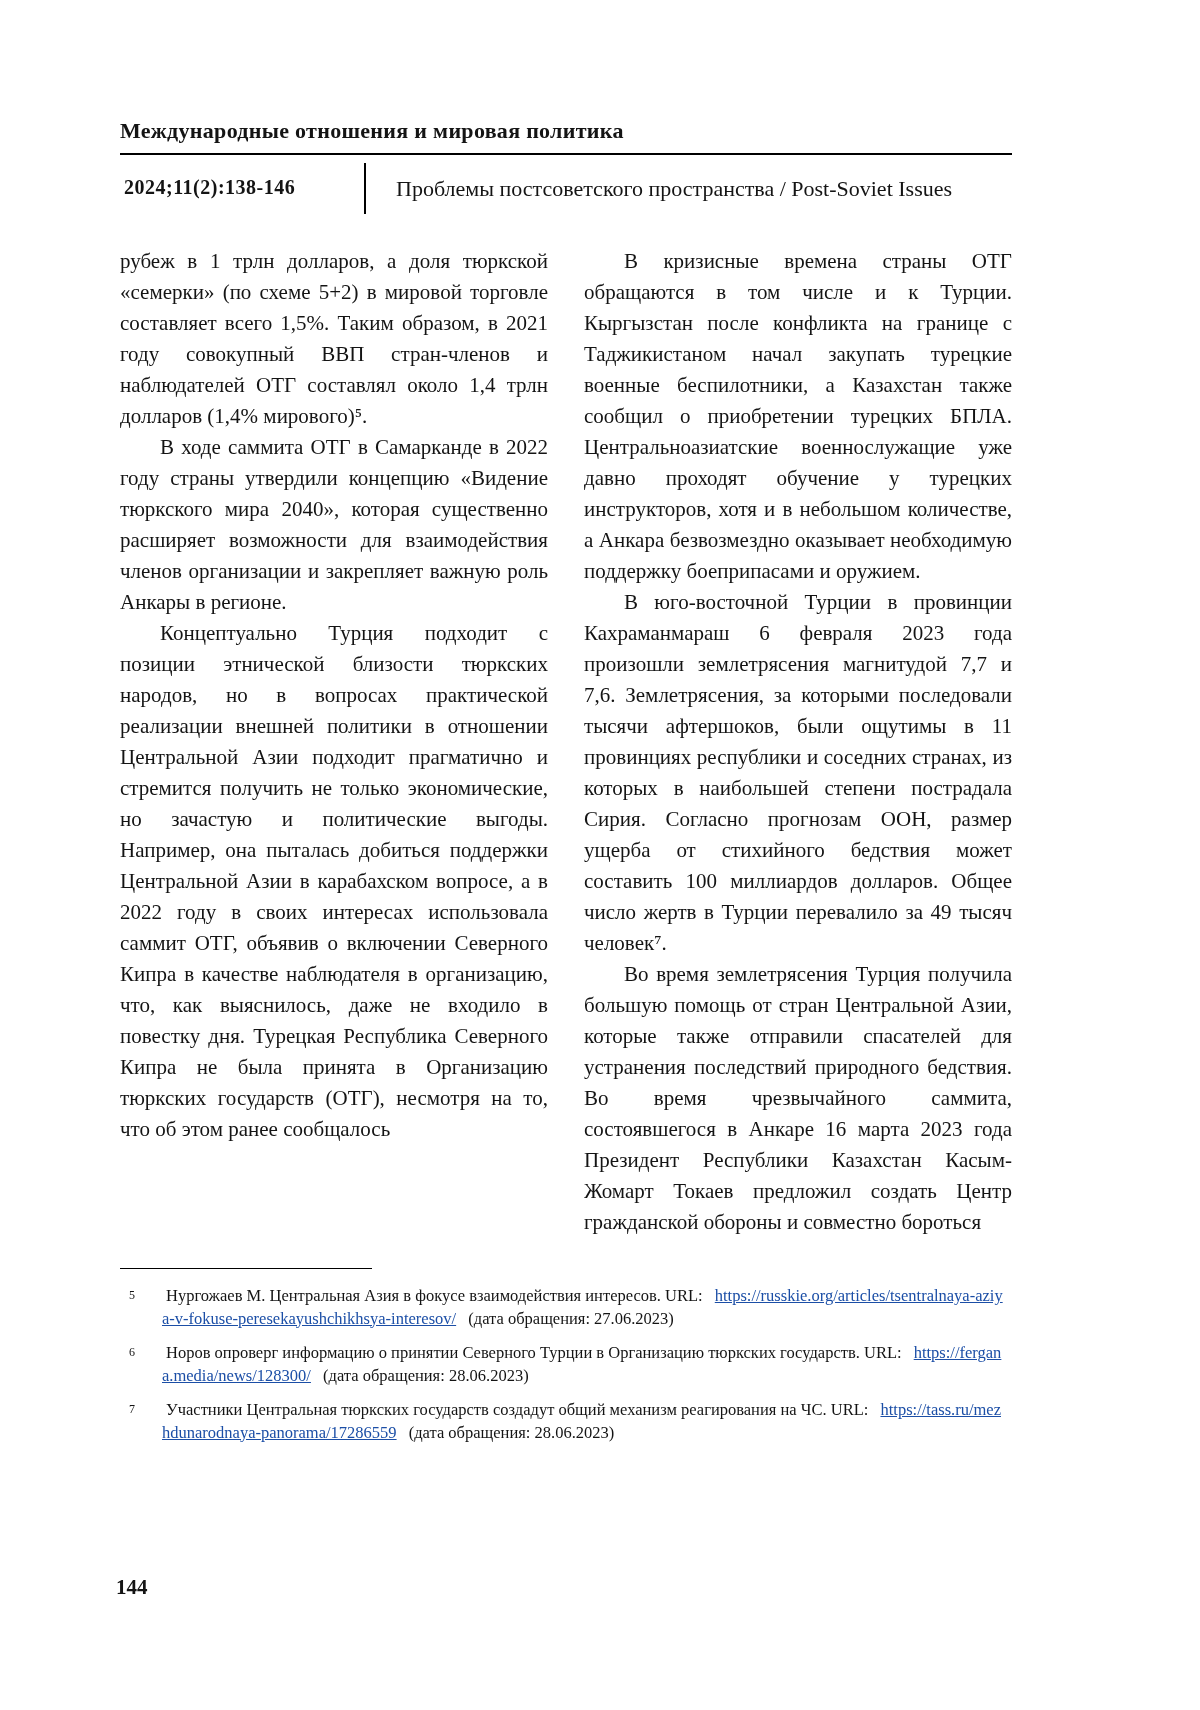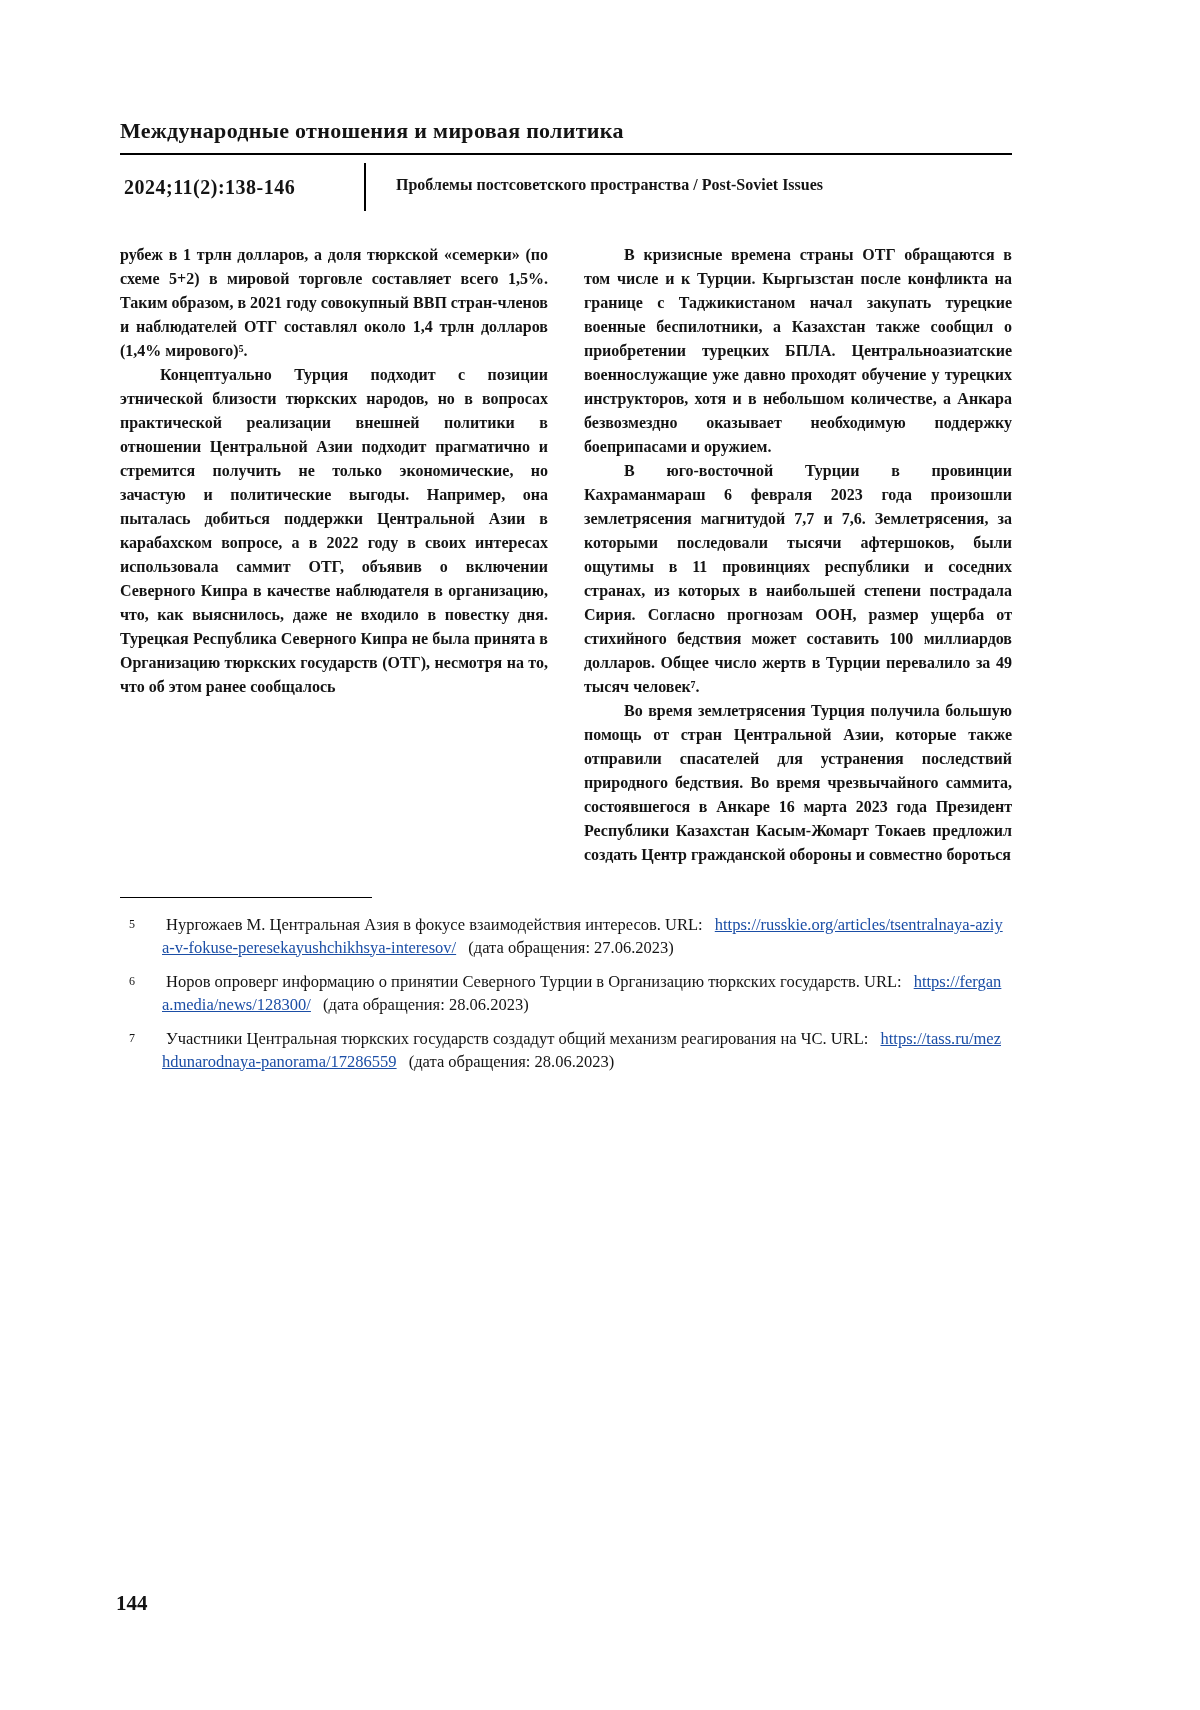--- a/index.html
+++ b/index.html
@@ -21,33 +21,33 @@
   .title-rule {
     border-bottom:2px solid #000; margin-top:9px;
   }
   .header-row { display:flex; align-items:stretch; }
   .issue {
     font-weight:bold; font-size:20px; letter-spacing:0.5px;
     flex:0 0 232px; padding:13px 16px 12px 0;
   }
   .vbar { width:2px; background:#000; }
   .journal {
-    font-weight:bold; font-size:16px;
+    font-weight:normal; font-size:22px;
     padding:13px 0 12px 22px;
     text-align:center;
   }
   
   .columns {
     display:flex; gap:28px; margin-top:24px;
   }
   .col {
     flex:1 1 0;
     text-align:justify;
-    font-size:16px; line-height:24px;
-    hyphens:auto;font-weight:bold; -webkit-hyphens:auto;
+    font-size:21px; line-height:31px;
+    hyphens:auto; -webkit-hyphens:auto;
   }
   .para { margin:0; }
   .para.indent { text-indent:40px; }
   
   .footnotes {
     margin-top:26px;
     font-size:16.5px; line-height:22.5px;
   }
   .fn-rule {
     width:252px; border-top:1.5px solid #000; margin-bottom:12px;
@@ -56,21 +56,21 @@
   .fn-num {
     flex:0 0 30px; width:30px;
     font-size:12px; padding-left:5px;
     position:relative; top:-1px;
   }
   .fn-text { flex:1; }
   .fn-link {
     text-decoration:underline; word-break:break-all; cursor:pointer;
   }
   .page-number {
-    position:absolute; left:100px; bottom:102px;
+    position:absolute; left:100px; bottom:118px;
     font-weight:bold; font-size:21px;
   }
 </style>
 </head>
 <body style="color: rgb(20, 20, 20);">
 
 <div class="page">
 
   <header>
     <div class="running-title">Международные отношения и мировая политика</div>
@@ -78,20 +78,21 @@
     <div class="header-row">
       <span class="issue">2024;11(2):138-146</span>
       <span class="vbar"></span>
       <span class="journal">Проблемы постсоветского пространства / Post-Soviet Issues</span>
     </div>
   </header>
 
   <main class="columns">
     <div class="col">
       <p class="para">рубеж в 1 трлн долларов, а доля тюркской «семерки» (по схеме 5+2) в мировой торговле составляет всего 1,5%. Таким образом, в 2021 году совокупный ВВП стран-членов и наблюдателей ОТГ составлял около 1,4 трлн долларов (1,4% мирового)⁵.</p>
+      <p class="para indent">В ходе саммита ОТГ в Самарканде в 2022 году страны утвердили концепцию «Видение тюркского мира 2040», которая существенно расширяет возможности для взаимодействия членов организации и закрепляет важную роль Анкары в регионе.</p>
       <p class="para indent">Концептуально Турция подходит с позиции этнической близости тюркских народов, но в вопросах практической реализации внешней политики в отношении Центральной Азии подходит прагматично и стремится получить не только экономические, но зачастую и политические выгоды. Например, она пыталась добиться поддержки Центральной Азии в карабахском вопросе, а в 2022 году в своих интересах использовала саммит ОТГ, объявив о включении Северного Кипра в качестве наблюдателя в организацию, что, как выяснилось, даже не входило в повестку дня. Турецкая Республика Северного Кипра не была принята в Организацию тюркских государств (ОТГ), несмотря на то, что об этом ранее сообщалось</p>
     </div>
     <div class="col">
       <p class="para indent">В кризисные времена страны ОТГ обращаются в том числе и к Турции. Кыргызстан после конфликта на границе с Таджикистаном начал закупать турецкие военные беспилотники, а Казахстан также сообщил о приобретении турецких БПЛА. Центральноазиатские военнослужащие уже давно проходят обучение у турецких инструкторов, хотя и в небольшом количестве, а Анкара безвозмездно оказывает необходимую поддержку боеприпасами и оружием.</p>
       <p class="para indent">В юго-восточной Турции в провинции Кахраманмараш 6 февраля 2023 года произошли землетрясения магнитудой 7,7 и 7,6. Землетрясения, за которыми последовали тысячи афтершоков, были ощутимы в 11 провинциях республики и соседних странах, из которых в наибольшей степени пострадала Сирия. Согласно прогнозам ООН, размер ущерба от стихийного бедствия может составить 100 миллиардов долларов. Общее число жертв в Турции перевалило за 49 тысяч человек⁷.</p>
       <p class="para indent">Во время землетрясения Турция получила большую помощь от стран Центральной Азии, которые также отправили спасателей для устранения последствий природного бедствия. Во время чрезвычайного саммита, состоявшегося в Анкаре 16 марта 2023 года Президент Республики Казахстан Касым-Жомарт Токаев предложил создать Центр гражданской обороны и совместно бороться</p>
     </div>
   </main>
 
   <footer class="footnotes">

